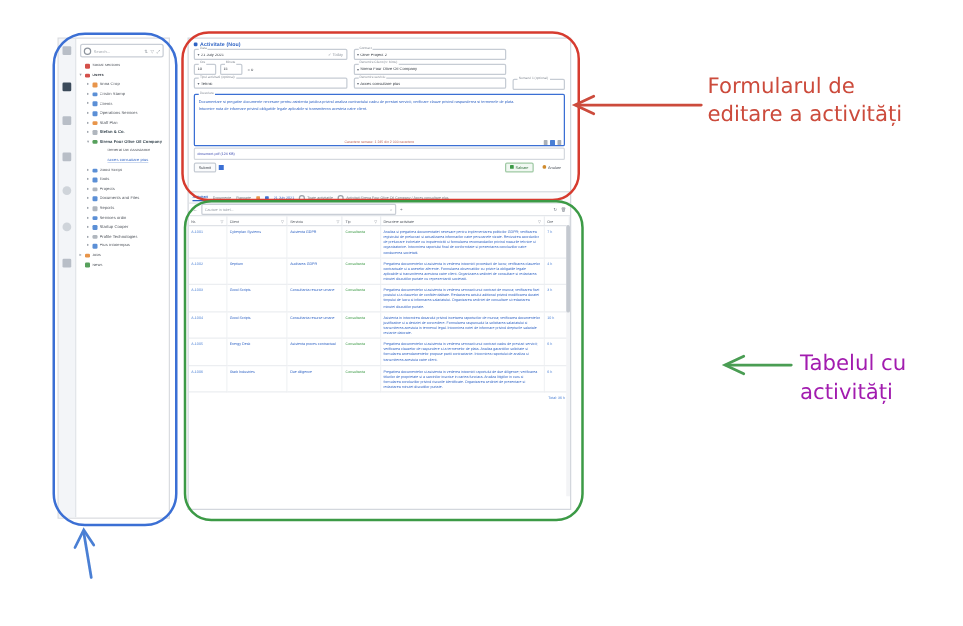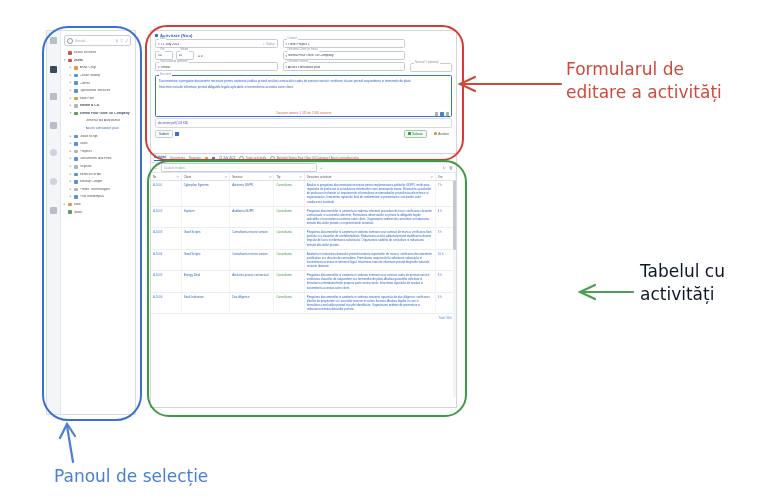--- a/index.html
+++ b/index.html
@@ -25,21 +25,21 @@
   .anno-green-box{
     position:absolute;left:147px;top:160px;width:316px;height:253px;
     border:2px solid #3c9a46;border-radius:22px;pointer-events:none;z-index:40;
   }
   .anno-label{
     position:absolute;z-index:45;
     font-family:"DejaVu Sans",sans-serif;
     font-size:17px;line-height:1.35;font-weight:400;white-space:pre-line;
   }
   .anno-label.red{left:566px;top:58px;color:#cc4b3c;}
-  .anno-label.green{left:640px;top:260px;color:#0f172a;}
+  .anno-label.green{left:640px;top:280px;color:#a21caf;}
   .anno-label.blue{left:54px;top:465px;color:#4a7fd4;}
 
   .anno-arrow{position:absolute;z-index:44;pointer-events:none;}
   .arrow-red{left:455px;top:72px;}
   .arrow-green{left:575px;top:280px;}
   .arrow-blue{left:55px;top:420px;}
 
   
   .sidebar{
     position:absolute;left:46px;top:30px;width:88px;height:383px;
@@ -571,21 +571,20 @@
   </div>
 
   <div class="anno-blue-box"></div>
   <div class="anno-red-box"></div>
   <div class="anno-green-box"></div>
 
   <div class="anno-label red">Formularul de
 editare a activități</div>
   <div class="anno-label green">Tabelul cu
 activități</div>
-  <div class="anno-label blue">Panoul de selecție</div>
 
   <svg class="anno-arrow arrow-red" width="110" height="24" viewBox="0 0 110 24">
     <g stroke="#cc4b3c" stroke-width="2.2" fill="none" stroke-linecap="round">
       <path d="M106 12 L6 12"></path>
         <path d="M20 5 L5 12 L20 19"></path>
     </g>
   </svg>
 
   <svg class="anno-arrow arrow-green" width="62" height="24" viewBox="0 0 62 24">
     <g stroke="#4a9d53" stroke-width="2.2" fill="none" stroke-linecap="round">

